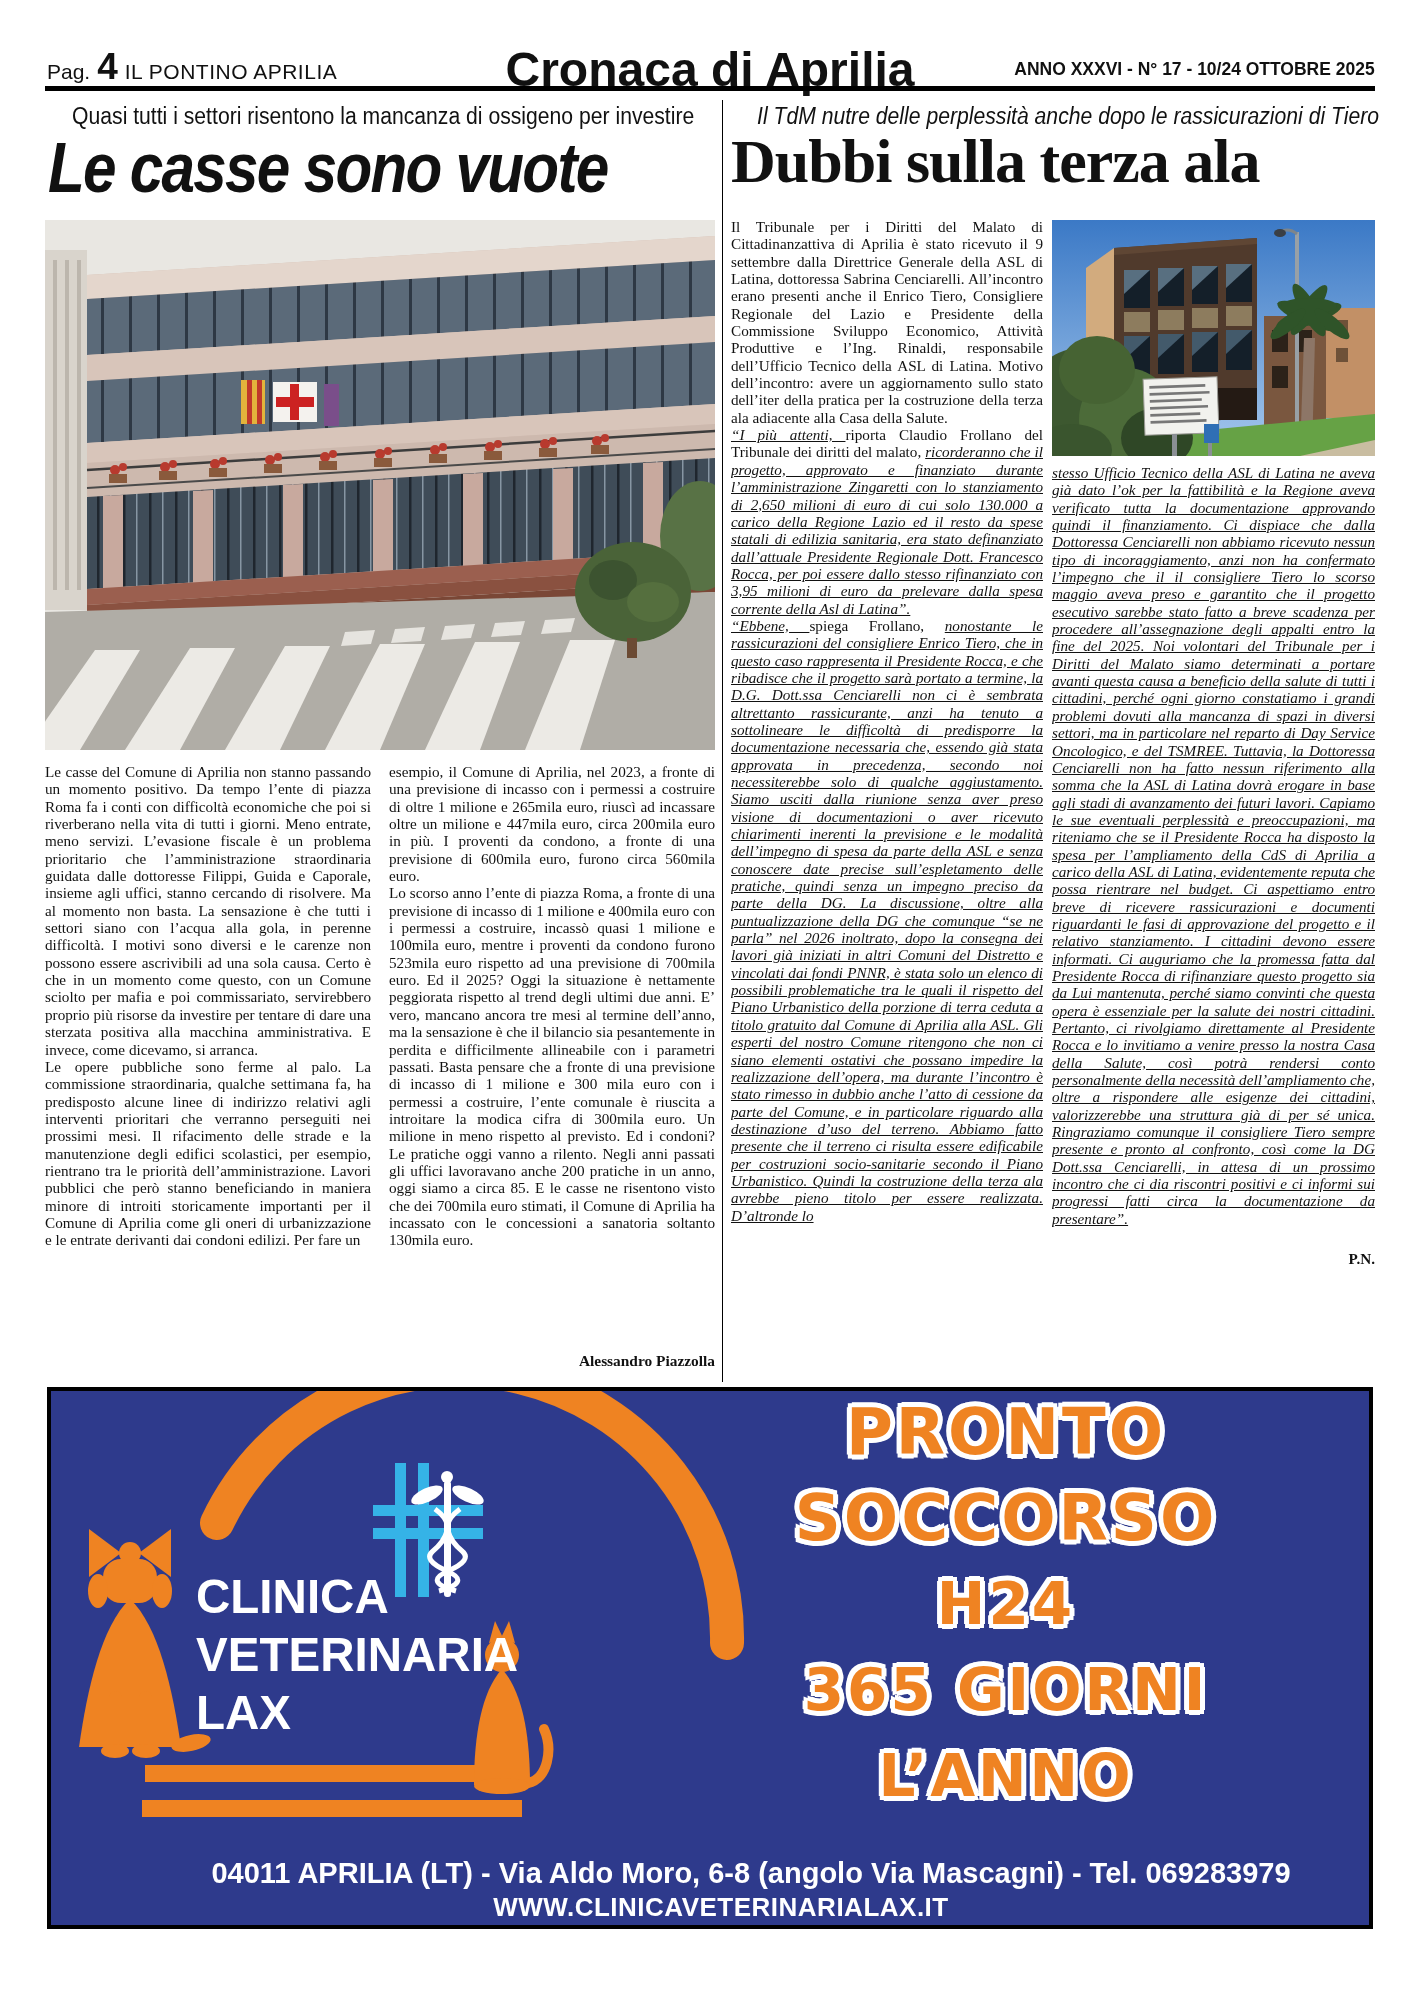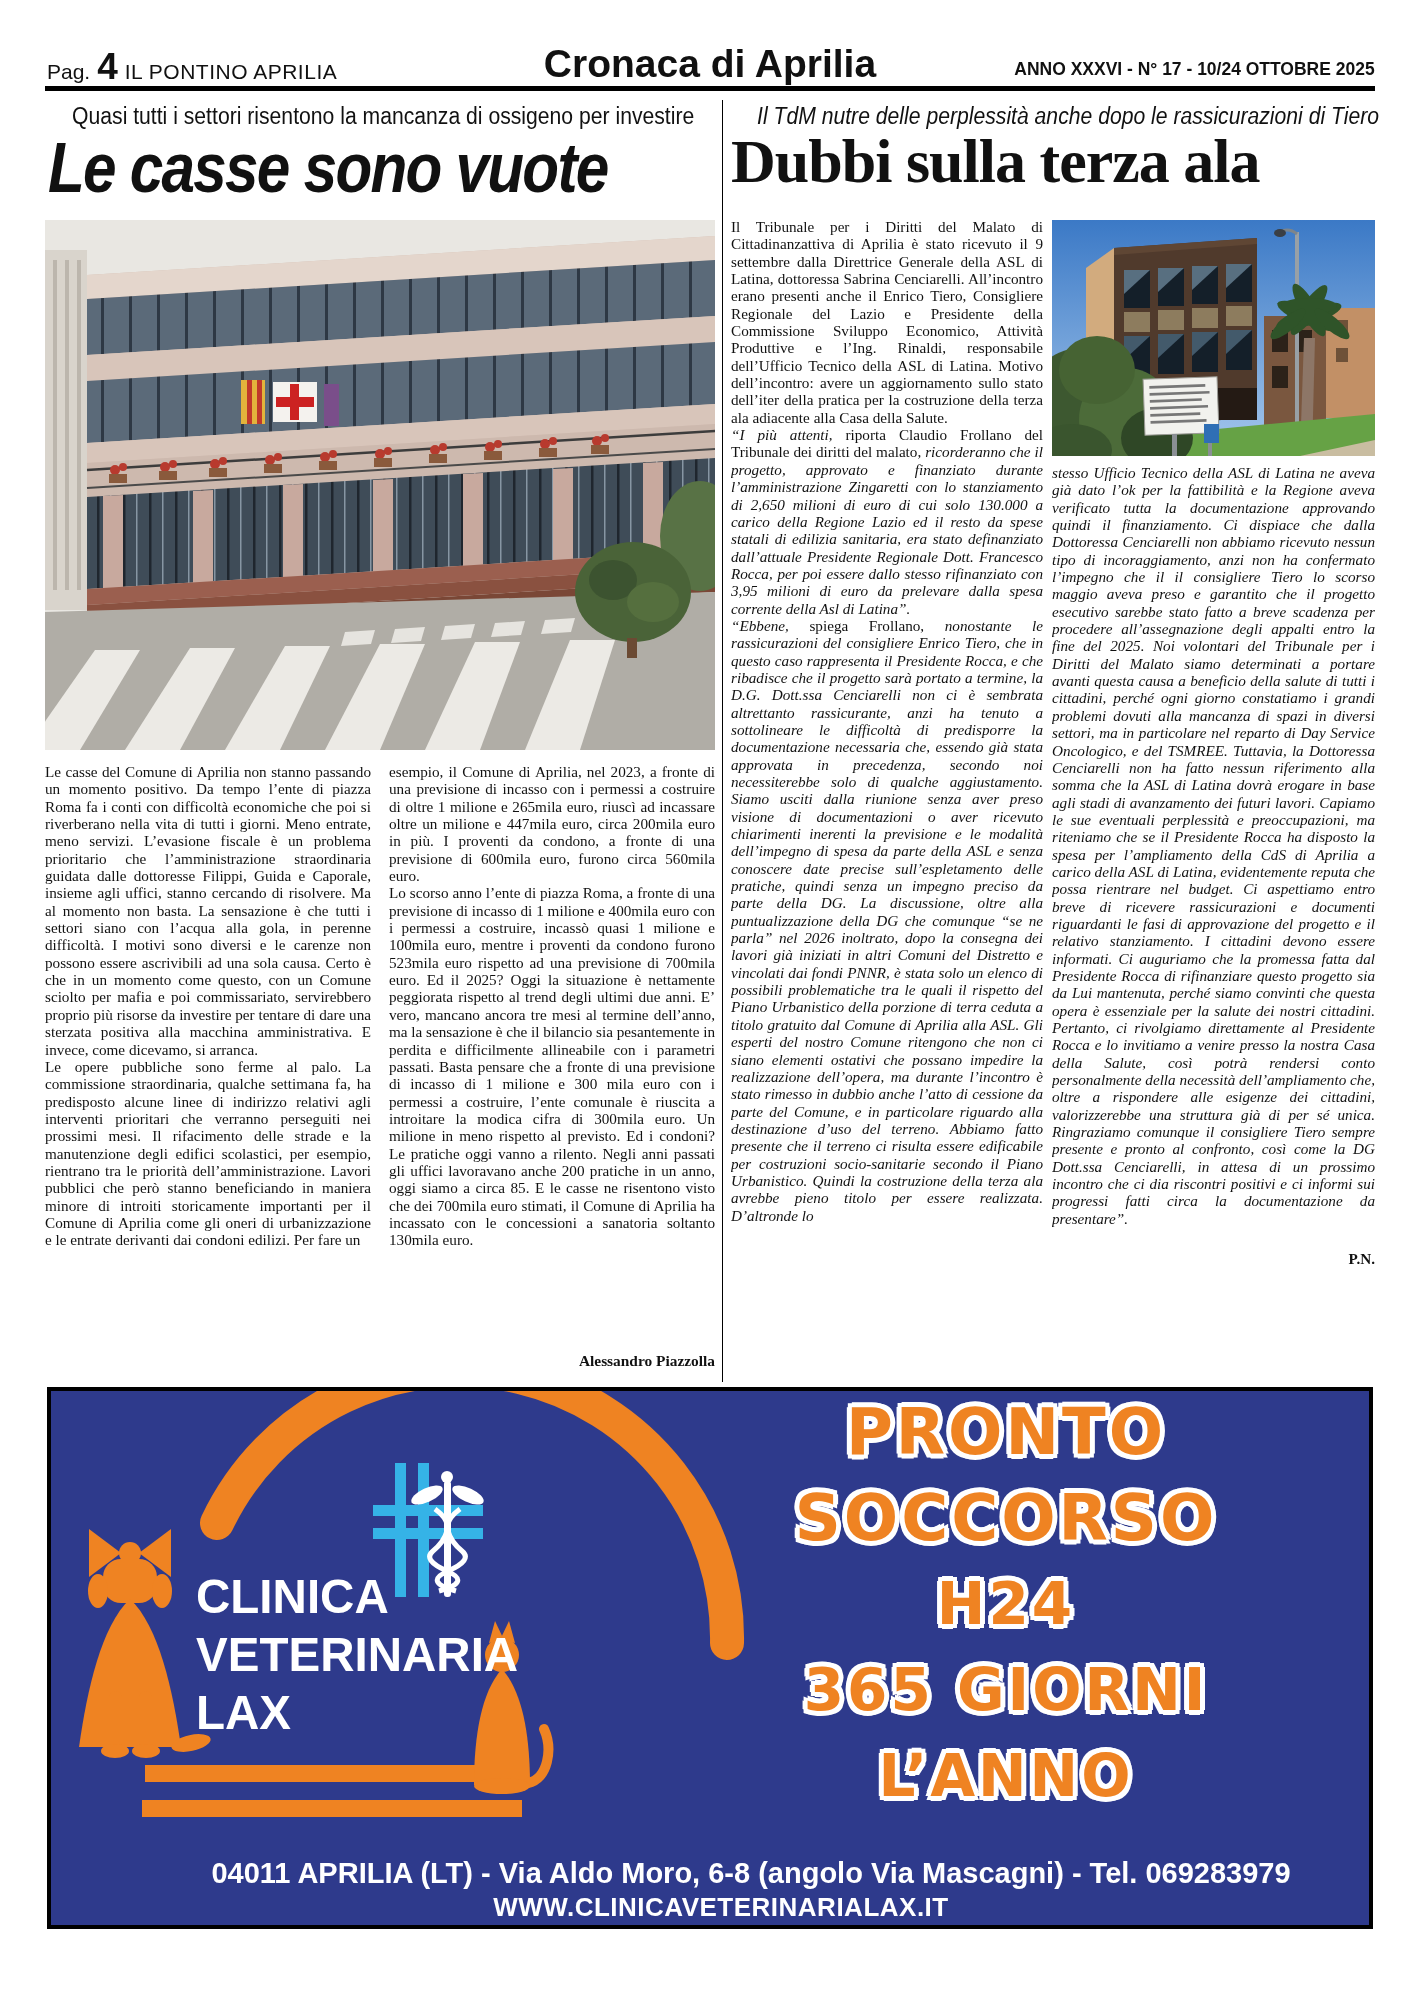--- a/index.html
+++ b/index.html
@@ -6,38 +6,38 @@
   .page{position:relative;width:1420px;height:2000px;background:#ffffff;
         font-family:"Liberation Serif","DejaVu Serif",serif;color:#111;overflow:hidden;}
   .abs{position:absolute;}
   .sans{font-family:"Liberation Sans","DejaVu Sans",sans-serif;}
 
   
   .mast-left{left:47px;top:48px;display:flex;align-items:baseline;gap:7px;}
   .pag-label{font-size:21px;}
   .pag-num{font-size:37px;font-weight:bold;line-height:1;}
   .paper-name{font-size:21px;letter-spacing:.5px;}
-  .section-title{left:710px;top:42px;transform:translateX(-50%);font-size:39px;font-weight:bold;white-space:nowrap;}
+  .section-title{left:710px;top:42px;transform:translateX(-50%);font-size:48px;font-weight:bold;white-space:nowrap;}
   .issue-info{right:45px;top:58px;font-size:19px;font-weight:bold;transform:scaleX(.92);transform-origin:100% 0;white-space:nowrap;}
   .mast-rule{left:45px;top:86px;width:1330px;height:5px;background:#000;}
 
   
   .kicker{top:103px;font-size:23px;text-align:center;white-space:nowrap;}
   .kicker > span{display:inline-block;transform:scaleX(.92);}
   .kicker-l{left:45px;width:670px;}
   .kicker-r{left:730px;width:645px;font-style:italic;}
   .headline-l{left:48px;top:133px;font-size:70px;font-weight:bold;font-style:italic;
               letter-spacing:-2px;white-space:nowrap;transform:scaleX(.86);transform-origin:0 0;line-height:1;}
   .headline-r{left:731px;top:130px;font-size:62px;font-weight:bold;white-space:nowrap;line-height:1;
               font-family:"Liberation Serif",serif;letter-spacing:-1px;}
 
   
   .col{font-size:15.2px;line-height:17.35px;text-align:justify;overflow:hidden;}
   .col p{margin:0;}
-  .i{font-style:italic;}
+  .i{font-style:italic;text-decoration:underline;}
   .b{font-weight:bold;}
   .pn{float:right;font-weight:bold;font-style:normal;padding-left:8px;margin-top:40px;}
   .byline{font-weight:bold;text-align:right;font-size:15.4px;padding-right:4px;}
   .divider-v{left:722px;top:100px;width:1px;height:1282px;background:#000;}
 
   .photo-frame{overflow:hidden;}
 
   
   .ad{left:47px;top:1387px;width:1326px;height:542px;background:#2e3a8c;border:4px solid #000;box-sizing:border-box;}
   .clinic-name{left:145px;top:176px;color:#fff;font-weight:bold;font-size:49px;line-height:58px;

